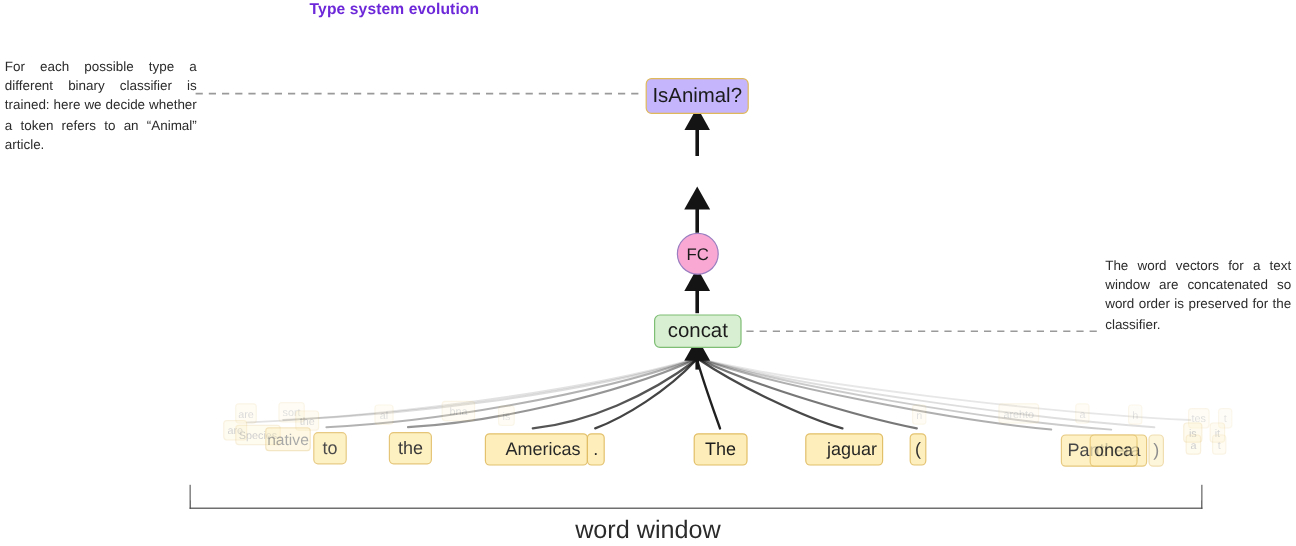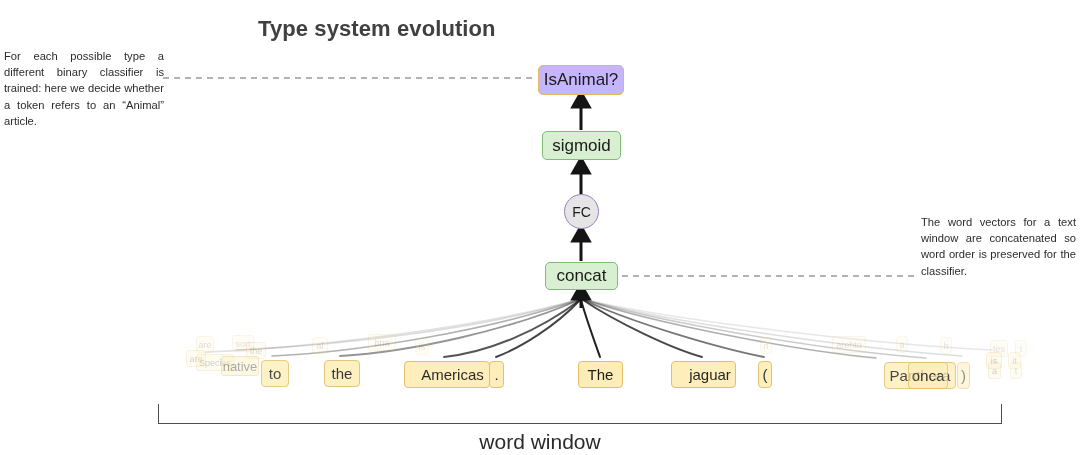--- a/index.html
+++ b/index.html
@@ -26,25 +26,25 @@
     left: 0; top: 0;
     width: 1080px;
     height: 455px;
     pointer-events: none;
   }
 
   
   .title {
     position: absolute;
     left: 258px;
-    top: 16px;
-    font-size: 22px;
+    top: 0;
+    font-size: 13px;
     font-weight: bold;
     letter-spacing: .1px;
-    color: #404040;
+    color: #6d28d9;
   }
 
   
   .annotation {
     position: absolute;
     font-size: 11.2px;
     line-height: 16.2px;
     color: #2b2b2b;
     text-align: justify;
     text-justify: inter-word;
@@ -67,21 +67,21 @@
     background: #c4b5fd;
     border: 1.4px solid #e0b95a;
     color: #1b1b1b;
   }
   .node-green {
     background: #d8efd1;
     border: 1.4px solid #7dbd74;
     color: #1b1b1b;
   }
   .node-purple {
-    background: #e5e5e5;
+    background: #f9a8d4;
     border: 1.4px solid #9a7ec0;
     color: #1b1b1b;
     border-radius: 50%;
     font-size: 14px;
   }
 
   #node-isanimal { left: 538px; top: 65px;  width: 86px;  height: 30px; }
   #node-sigmoid  { left: 542px; top: 131px; width: 79px;  height: 29px; }
   #node-fc       { left: 564px; top: 194px; width: 35px;  height: 35px; }
   #node-concat   { left: 545px; top: 262px; width: 73px;  height: 28px; }
@@ -173,21 +173,20 @@
       <path d="M876,358 C790,350 650,322 585,300" stroke="#141414" stroke-opacity="0.34" stroke-width="1.7"></path>
       <path d="M926,358 C820,350 660,322 586,300" stroke="#141414" stroke-opacity="0.22" stroke-width="1.6"></path>
       <path d="M962,356 C850,348 668,322 586,300" stroke="#141414" stroke-opacity="0.14" stroke-width="1.6"></path>
       <path d="M992,350 C870,344 672,320 587,300" stroke="#141414" stroke-opacity="0.10" stroke-width="1.5"></path>
     </g>
 
     <line x1="581" y1="308" x2="581" y2="291" stroke="#141414" stroke-width="3" marker-end="url(#arrowhead)"></line>
   </svg>
 
   <div class="node node-yellow" id="node-isanimal">IsAnimal?</div>
-  <div class="node node-green" id="node-sigmoid">sigmoid</div>
   <div class="node node-purple" id="node-fc">FC</div>
   <div class="node node-green" id="node-concat">concat</div>
 
   <div id="token-layer">
       <div class="token tiny" style="left: 196px; top: 336px; width: 18px; opacity: 0.16;">are</div>
       <div class="token tiny" style="left: 232px; top: 335px; width: 22px; opacity: 0.14;">sort</div>
       <div class="token tiny" style="left: 246px; top: 342px; width: 20px; opacity: 0.18;">the</div>
       <div class="token tiny" style="left: 312px; top: 337px; width: 16px; opacity: 0.14;">al</div>
       <div class="token tiny" style="left: 368px; top: 334px; width: 28px; opacity: 0.15;">bna</div>
       <div class="token tiny" style="left: 415px; top: 338px; width: 14px; opacity: 0.13;">is</div>

